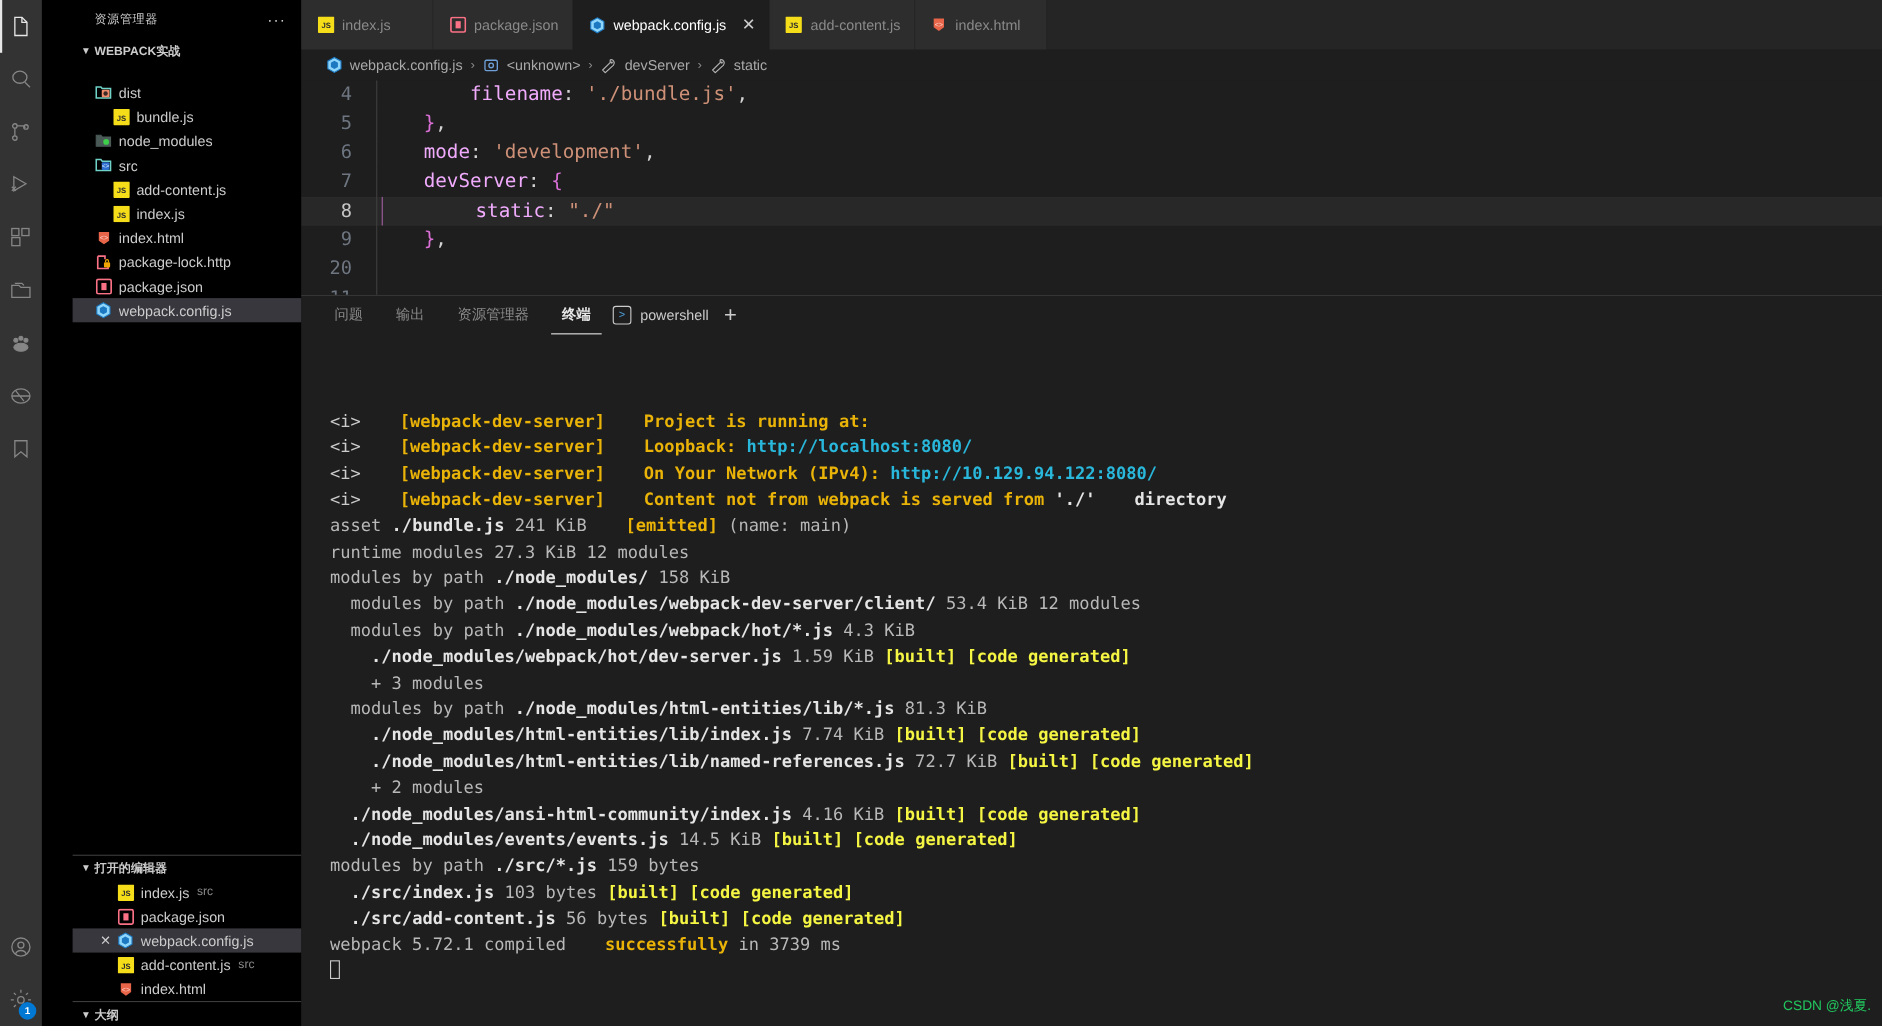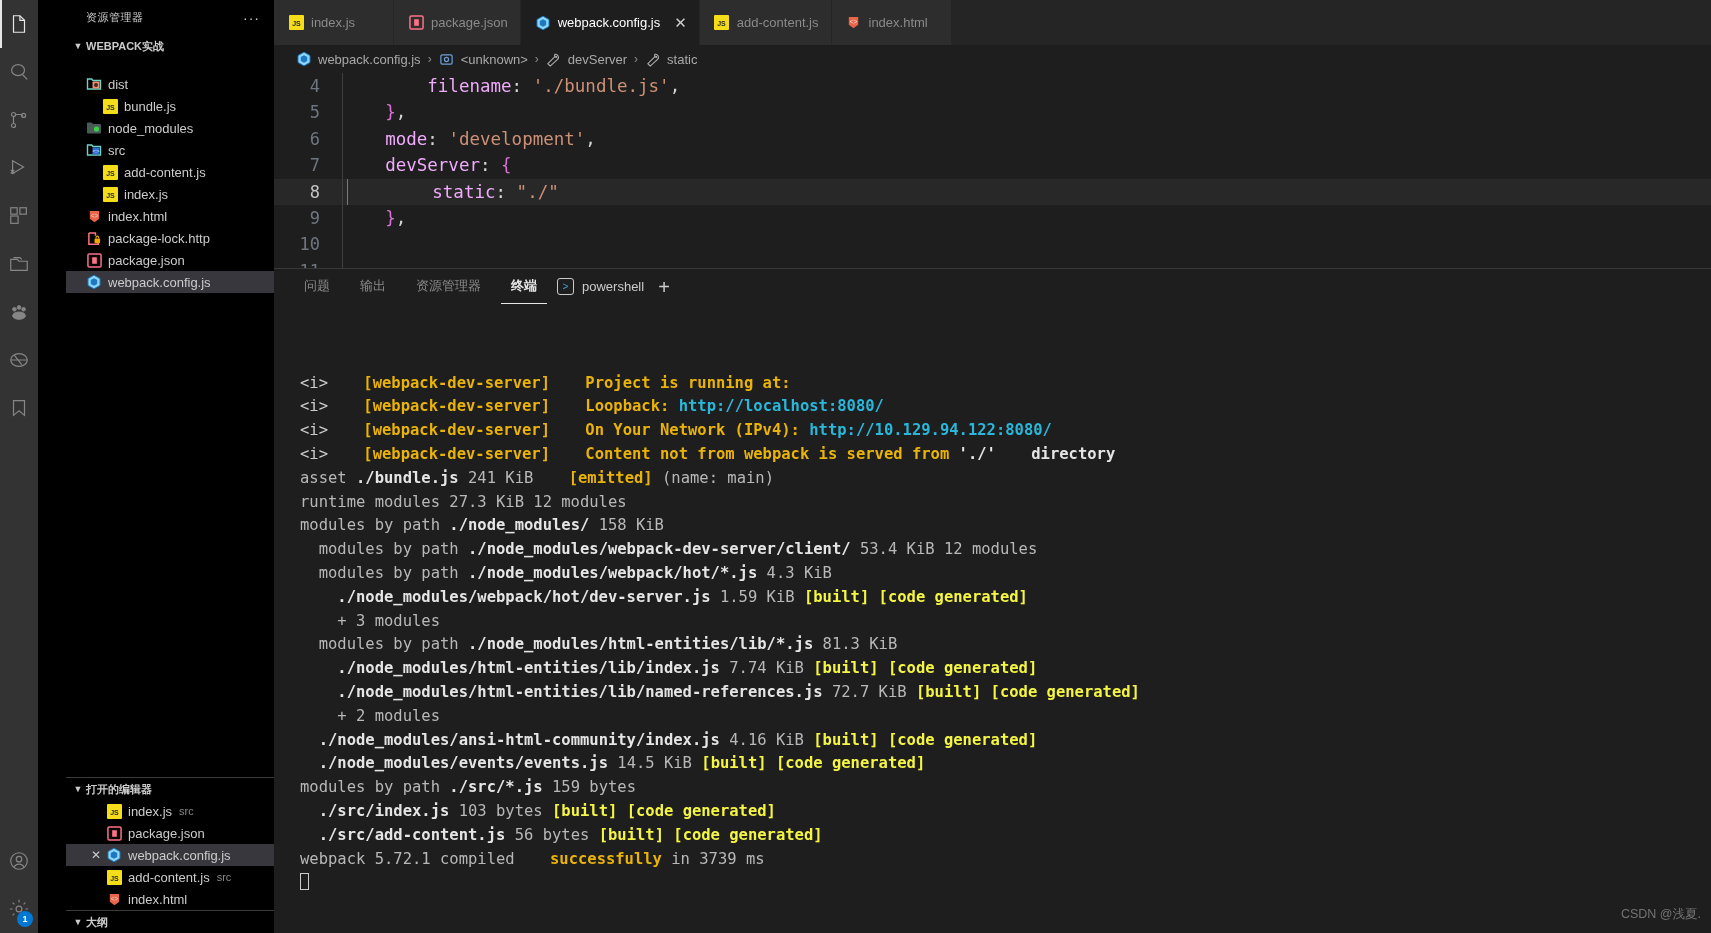--- a/index.html
+++ b/index.html
@@ -163,21 +163,21 @@
   .cy { color: #29b8db; font-weight: bold; margin-top: 28px; }
   .y  { color: #f5f543; font-weight: bold; }
   .b  { color: #e5e5e5; font-weight: bold; }
   .d  { color: #cccccc; }
   .dim{ color: #b8b8b8; }
   .cursorblk { display: inline-block; width: 9px; height: 17px;
     border: 1px solid #cccccc; vertical-align: -3px; }
 
   .watermark {
     position: absolute; right: 10px; bottom: 6px;
-    font-size: 12.5px; color: #737373; font-family: "Liberation Sans", sans-serif;
+    font-size: 12.5px; color: #22c55e; font-family: "Liberation Sans", sans-serif;
   }
 </style>
 </head>
 <body>
 
 <div class="app">
 
   <div class="activitybar">
     <div class="ab-icon active">
       <svg width="22" height="22" viewBox="0 0 24 24" fill="none" stroke="currentColor" stroke-width="1.3">
@@ -546,21 +546,21 @@
             <div class="gutter">8</div>
             <div class="guide"></div>
             <div class="ctext" style="border-left: 1px solid rgb(161, 95, 161); margin-left: 4px;"><span class="k-plain">        </span><span class="k-prop">static</span><span class="k-plain">: </span><span class="k-str">"./"</span></div>
           </div>
           <div class="codeline">
             <div class="gutter">9</div>
             <div class="guide"></div>
             <div class="ctext"><span class="k-plain">    </span><span class="k-brace">}</span><span class="k-plain">,</span></div>
           </div>
           <div class="codeline">
-            <div class="gutter">10</div>
+            <div class="gutter">20</div>
             <div class="guide"></div>
             <div class="ctext"></div>
           </div>
           <div class="codeline">
             <div class="gutter">11</div>
             <div class="guide"></div>
             <div class="ctext"></div>
           </div>
         </div>
     </div>

